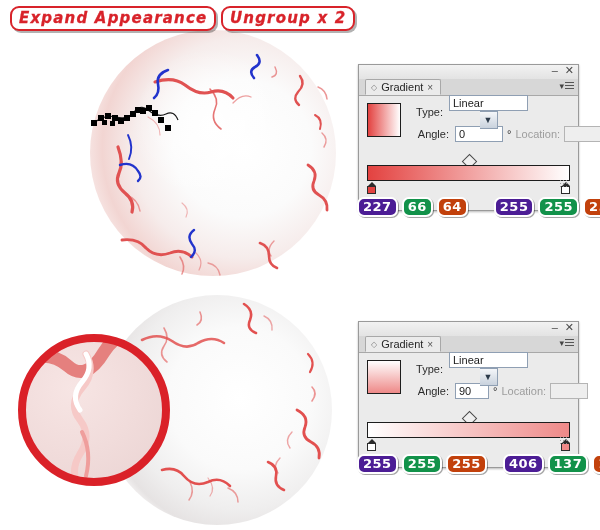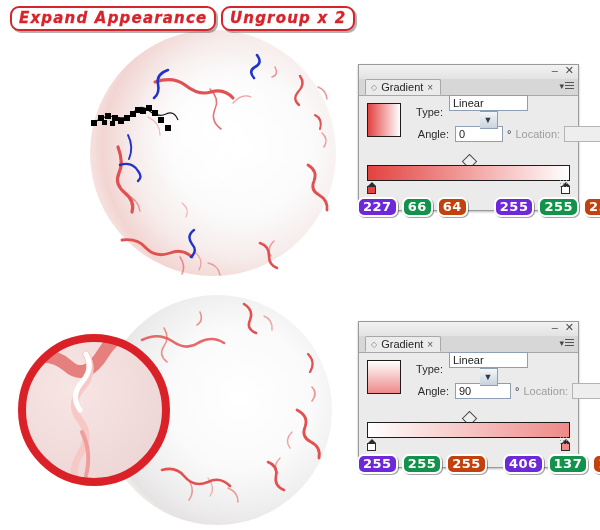--- a/index.html
+++ b/index.html
@@ -156,21 +156,21 @@
   
   .rgbrow{position:absolute;display:flex;align-items:center;z-index:55;}
   .rgbgroup{display:flex;gap:4px;}
   .rgbgap{width:26px;}
   .chip{
     font-family:"DejaVu Sans", sans-serif;
     font-weight:bold;
     font-size:13px;
     line-height:15px;
     color:#ffffff;
-    background:#6d28d9;
+    background:#4c1d95;
     border:2px solid #ffffff;
     border-radius:7px;
     padding:0px 4px 1px 4px;
     box-shadow:1px 1px 0 rgba(0,0,0,.35);
     letter-spacing:0.5px;
   }
   .chip.g{background:#12924a;}
   .chip.b{background:#c2410c;}
 </style>
 </head>
@@ -409,21 +409,21 @@
         <div class="fields">
           <div class="frow">
             <span class="flabel" style="width:34px;">Type:</span>
             <div class="selwrap" style="margin-left:6px;">
               <div class="inp" style="width:79px;">Linear</div>
               <div class="sel-btn">▼</div>
             </div>
           </div>
           <div class="frow">
             <span class="flabel" style="width:40px;">Angle:</span>
-            <div class="inp" style="width:56px;margin-left:6px;">90</div>
+            <div class="inp" style="width:34px;margin-left:6px;">90</div>
             <span class="unit">°</span>
             <span class="flabel dim">Location:</span>
             <div class="inp dim" style="width:38px;margin-left:4px;"></div>
 
           </div>
         </div>
       </div>
       <div class="slider-area">
         <div class="mid-diamond" style="left:calc(50% - 5px);"></div>
         <div class="gbar" style="background:linear-gradient(to right,#ffffff,#ee8988);"></div>

